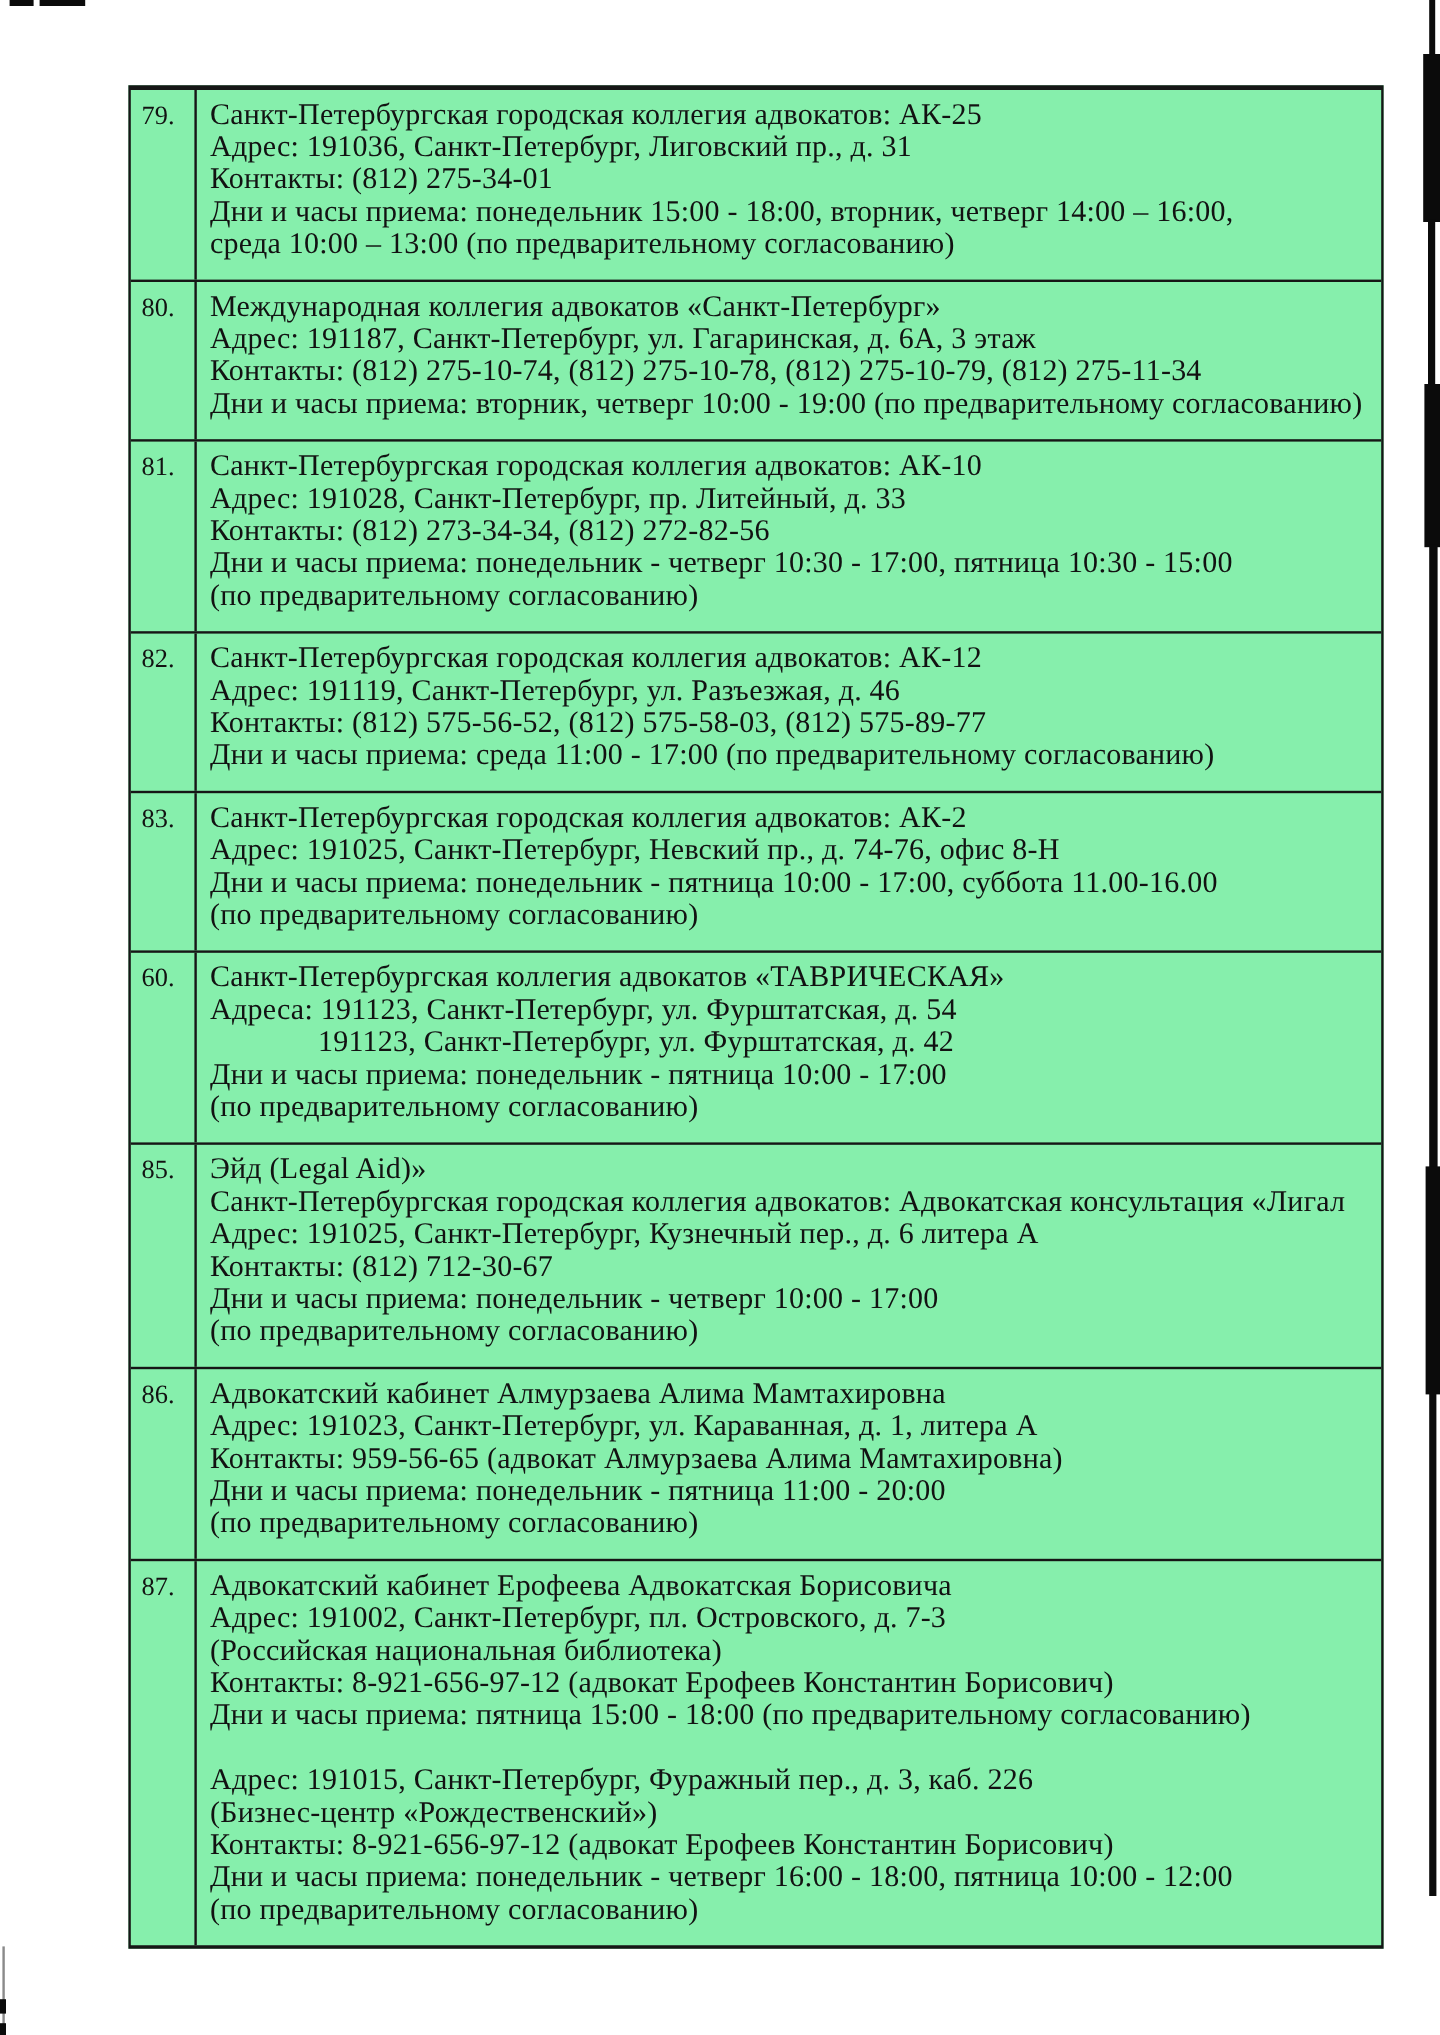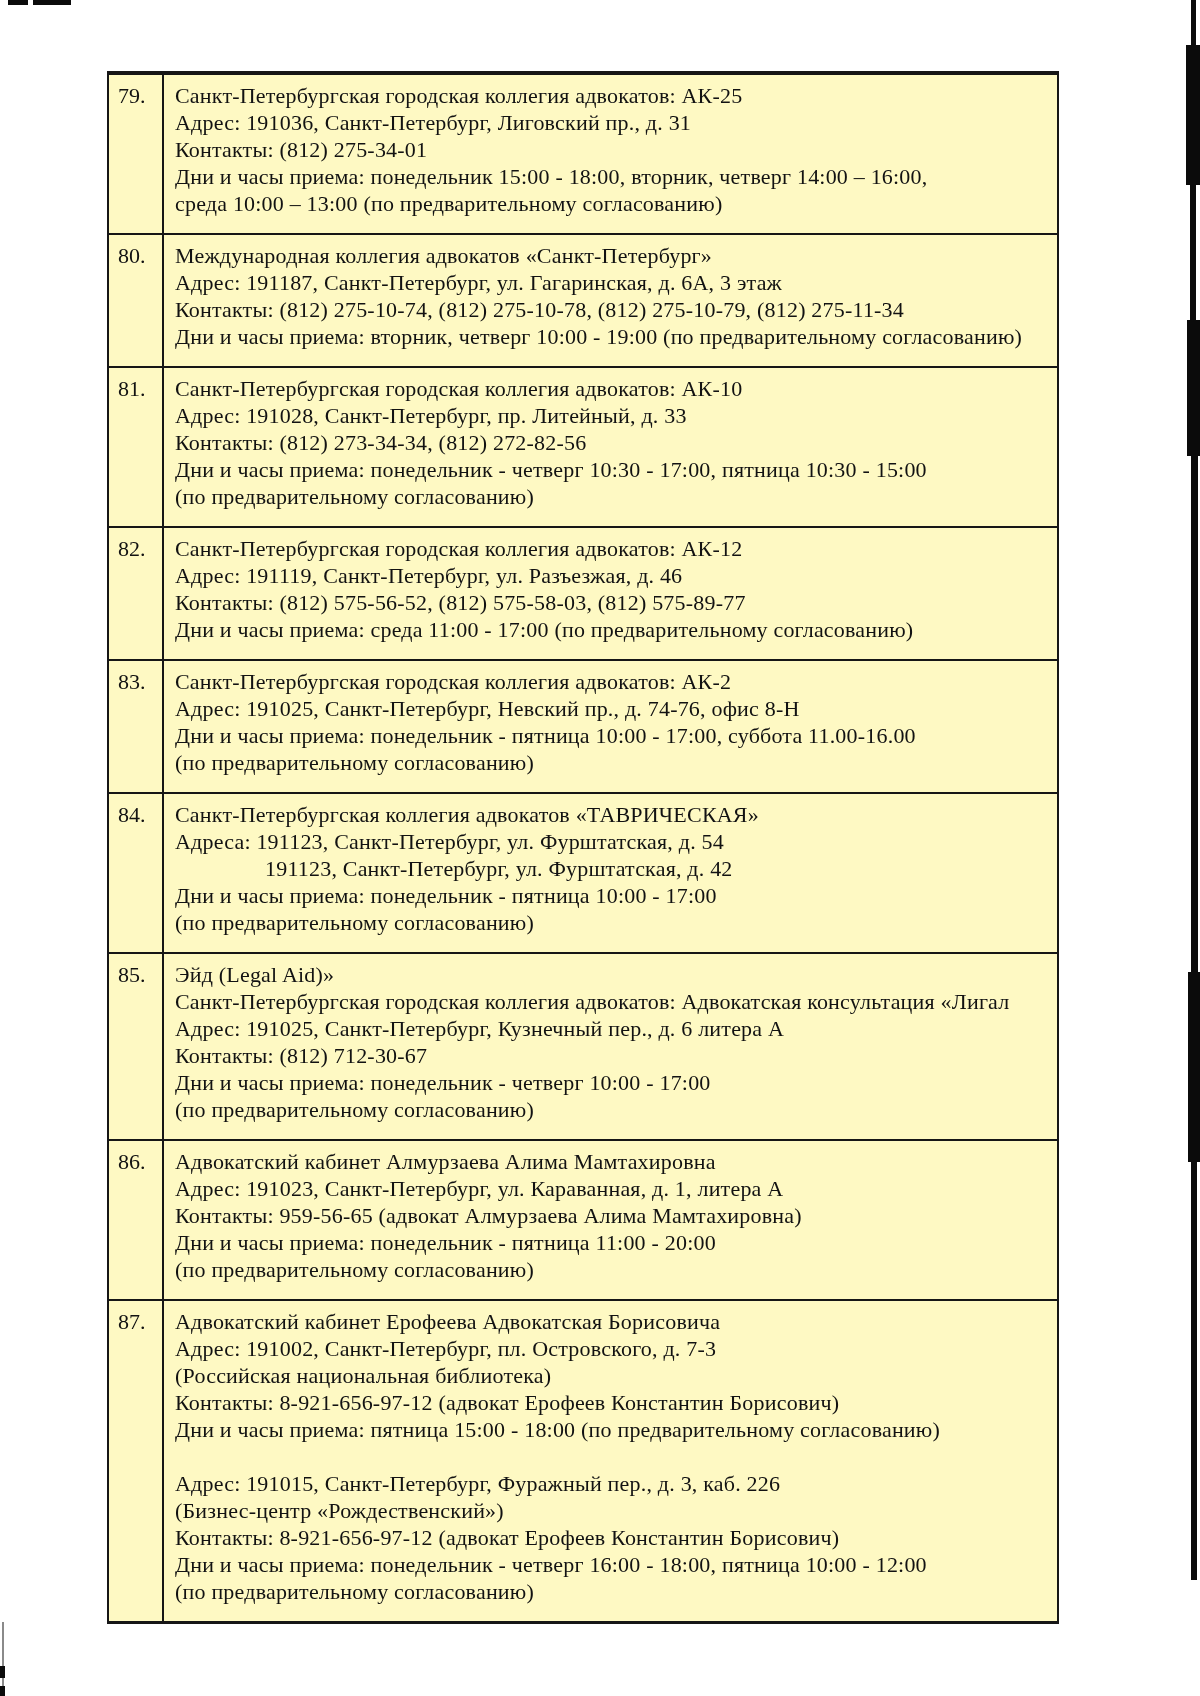--- a/index.html
+++ b/index.html
@@ -9,43 +9,43 @@
     height: 1696px;
     position: relative;
     overflow: hidden;
     font-family: "Liberation Serif", "DejaVu Serif", serif;
     color: #121212;
   }
   .doc-table {
     position: absolute;
     left: 107px;
     top: 71px;
-    width: 952px;
+    width: 1046px;
     border: 2px solid #161616;
     border-top-width: 4px;
     border-bottom-width: 3px;
-    background: #fef9c3;
+    background: #86efac;
   }
   .row {
     display: flex;
     border-bottom: 2px solid #161616;
   }
   .row:last-child { border-bottom: none; justify-content: space-between; }
   .num-cell {
     flex: 0 0 55px;
     width: 55px;
     border-right: 2px solid #161616;
     padding: 7px 2px 0 9px;
     font-size: 22px;
     line-height: 27px;
   }
   .content-cell {
     flex: 1;
     padding: 7px 14px 16px 11px;
-    font-size: 22px;
+    font-size: 25px;
   }
   .line {
     line-height: 27px;
     min-height: 27px;
     letter-spacing: 0.2px;
   }
   .line.indent { padding-left: 90px; }
 
   
   .artifact { position: absolute; background: #0b0b0b; }
@@ -120,21 +120,21 @@
     <div class="num-cell">83.</div>
     <div class="content-cell">
         <div class="line">Санкт-Петербургская городская коллегия адвокатов: АК-2</div>
         <div class="line">Адрес: 191025, Санкт-Петербург, Невский пр., д. 74-76, офис 8-Н</div>
         <div class="line">Дни и часы приема: понедельник - пятница 10:00 - 17:00, суббота 11.00-16.00</div>
         <div class="line">(по предварительному согласованию)</div>
       </div>
   </div>
 
   <div class="row">
-    <div class="num-cell">84.</div>
+    <div class="num-cell">60.</div>
     <div class="content-cell">
         <div class="line">Санкт-Петербургская коллегия адвокатов «ТАВРИЧЕСКАЯ»</div>
         <div class="line">Адреса: 191123, Санкт-Петербург, ул. Фурштатская, д. 54</div>
         <div class="line indent">191123, Санкт-Петербург, ул. Фурштатская, д. 42</div>
         <div class="line">Дни и часы приема: понедельник - пятница 10:00 - 17:00</div>
         <div class="line">(по предварительному согласованию)</div>
       </div>
   </div>
 
   <div class="row">

